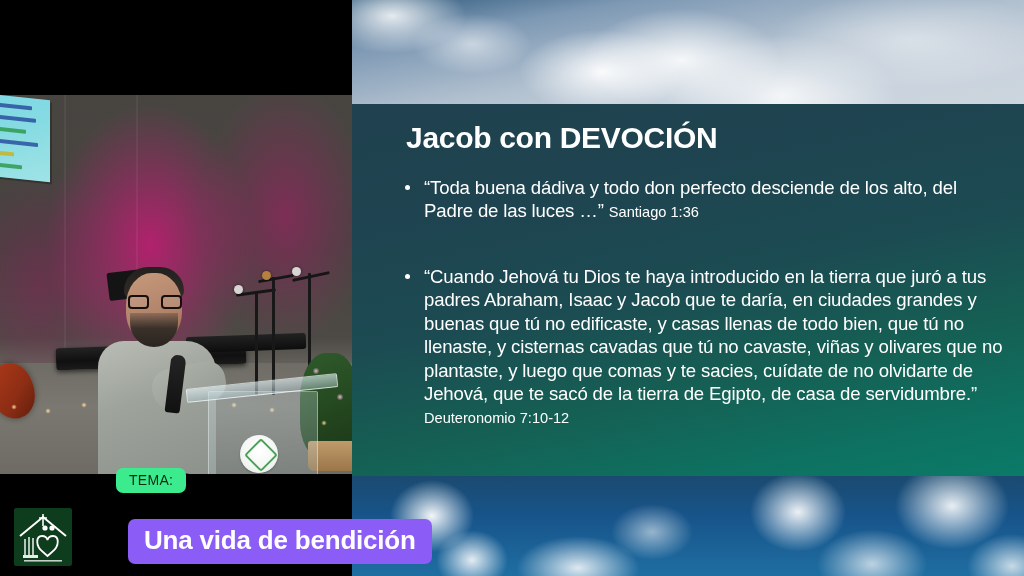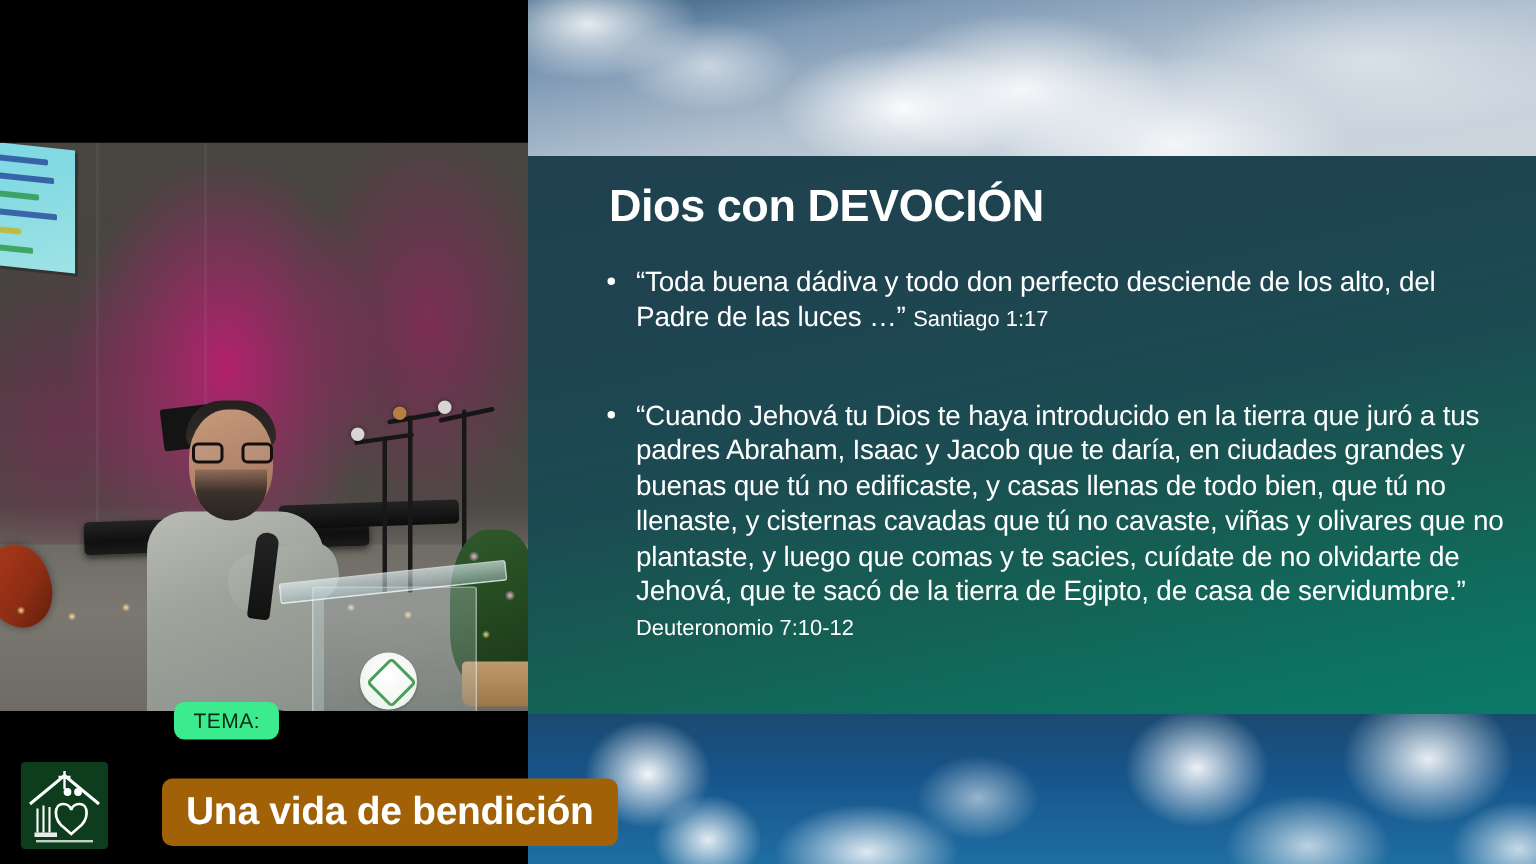--- a/index.html
+++ b/index.html
@@ -413,23 +413,23 @@
     background: #3ceb8e;
     color: #0c2a18;
     font-size: 14px;
     font-weight: normal;
     letter-spacing: .3px;
     padding: 4px 13px 5px 13px;
     border-radius: 7px;
   }
   .tema-title {
     position: absolute;
-    left: 108px;
+    left: 128px;
     top: 519px;
-    background: #a16207;
+    background: #8b5cf6;
     color: #ffffff;
     font-size: 26px;
     font-weight: bold;
     letter-spacing: -0.2px;
     padding: 6px 16px 8px 16px;
     border-radius: 7px;
     white-space: nowrap;
   }
 </style>
 </head>
@@ -438,28 +438,28 @@
 <div id="stage">
 
   <div class="sky-bg">
     <div class="sky-top"></div>
     <div class="sky-seam"></div>
     <div class="sky-bottom"></div>
   </div>
 
   <div class="slide">
     <div class="slide-inner">
-      <div class="slide-title">Dios con DEVOCIÓN</div>
+      <div class="slide-title">Jacob con DEVOCIÓN</div>
 
       <div class="bullets">
 
         <div class="bullet b1">
           <span class="dot"></span>
           <span>“Toda buena dádiva y todo don perfecto desciende de los alto, del Padre de las luces …”</span>
-          <span class="ref">Santiago 1:17</span>
+          <span class="ref">Santiago 1:36</span>
         </div>
 
         <div class="bullet b2">
           <span class="dot"></span>
           <span>“Cuando Jehová tu Dios te haya introducido en la tierra que juró a tus padres Abraham, Isaac y Jacob que te daría, en ciudades grandes y buenas que tú no edificaste, y casas llenas de todo bien, que tú no llenaste, y cisternas cavadas que tú no cavaste, viñas y olivares que no plantaste, y luego que comas y te sacies, cuídate de no olvidarte de Jehová, que te sacó de la tierra de Egipto, de casa de servidumbre.”</span>
           <span class="ref">Deuteronomio 7:10-12</span>
         </div>
 
       </div>
     </div>

